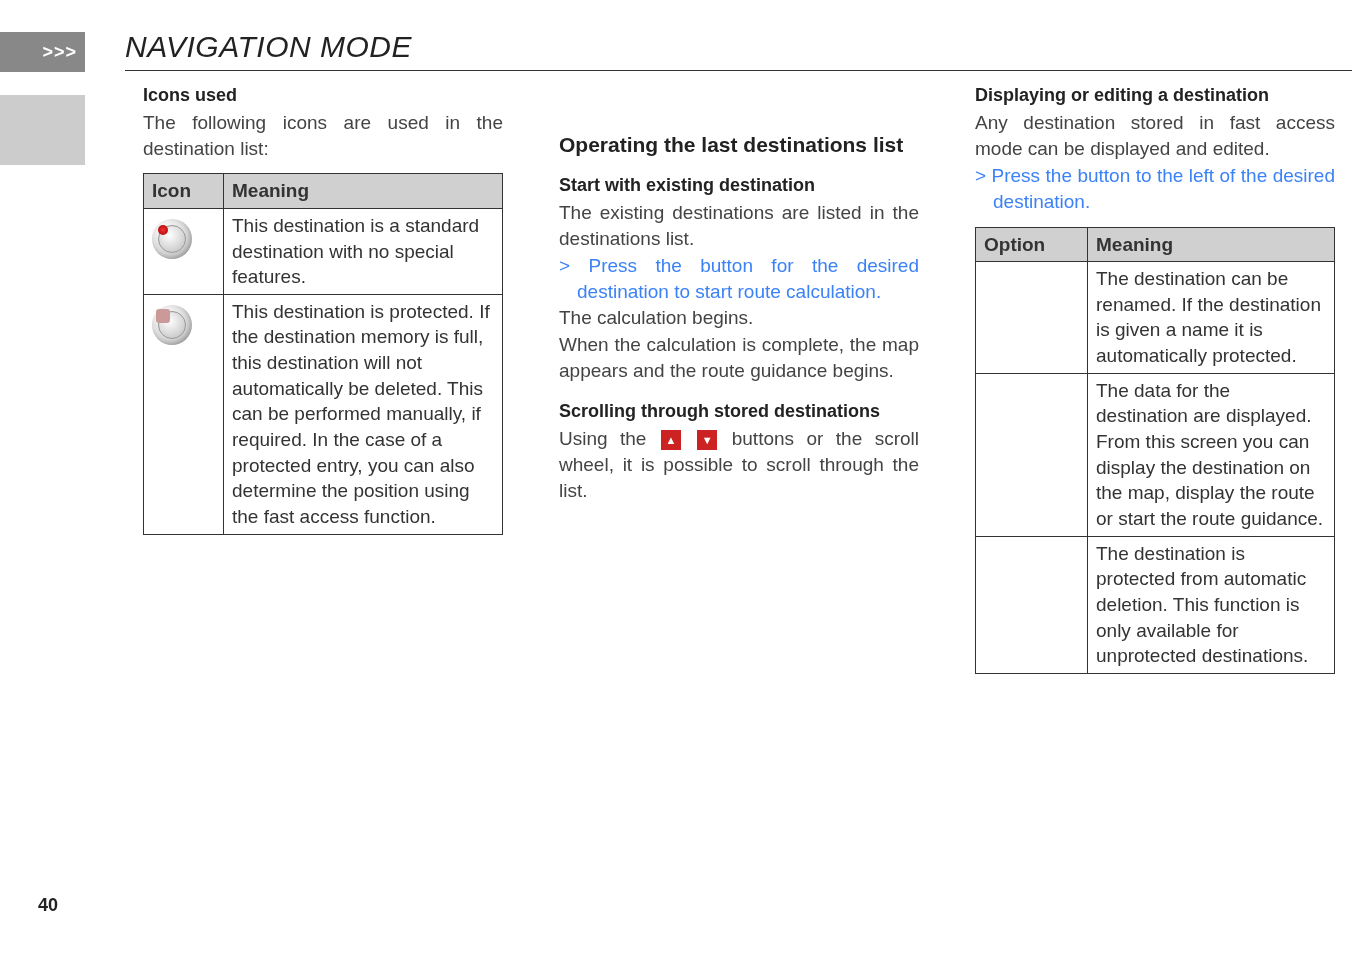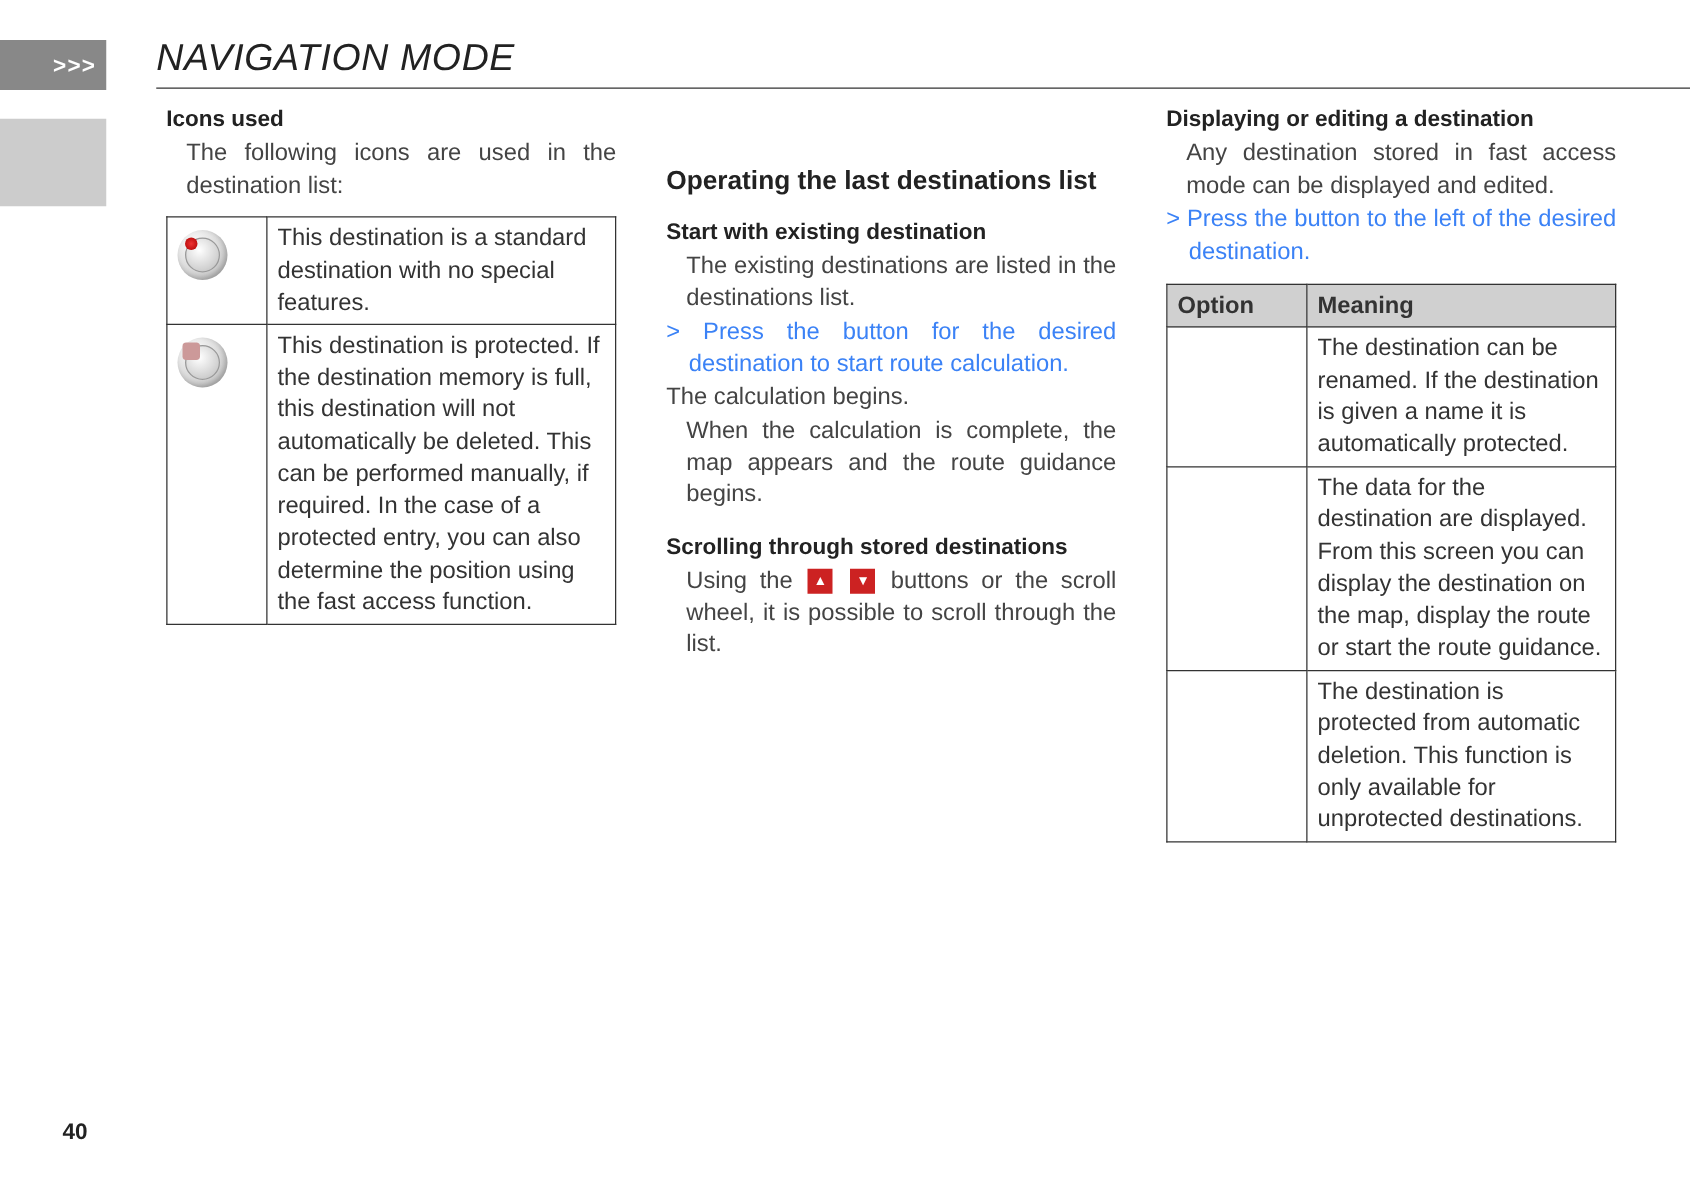--- a/index.html
+++ b/index.html
@@ -48,25 +48,25 @@
     .header-line {
       position: absolute;
       left: 125px;
       right: 0;
       top: 70px;
       height: 1px;
       background: #333;
     }
     .content {
       position: absolute;
-      left: 133px;
+      left: 143px;
       top: 85px;
       right: 0;
       display: flex;
-      gap: 40px;
+      gap: 56px;
     }
     .col {
       width: 360px;
       flex-shrink: 0;
     }
     .sub-bold {
       font-weight: bold;
       font-size: 18px;
       margin-bottom: 4px;
       color: #222;
@@ -79,21 +79,20 @@
       margin-top: 48px;
     }
     .body-text {
       font-size: 19px;
       line-height: 1.35;
       color: #444;
       margin-bottom: 2px;
     }
     .justify {
       text-align: justify;
-      margin-left: 16px;
     }
     .list-item {
       font-size: 19px;
       line-height: 1.35;
       color: #3b82f6;
       padding-left: 18px;
       text-indent: -18px;
       text-align: justify;
     }
     table.manual-table {
@@ -159,21 +158,21 @@
       background: #c22;
       color: #fff;
       font-size: 11px;
       line-height: 20px;
       text-align: center;
       vertical-align: middle;
       margin: 0 2px;
     }
     .page-number {
       position: absolute;
-      left: 50px;
+      left: 38px;
       bottom: 38px;
       font-weight: bold;
       font-size: 18px;
       color: #222;
     }
     .option-cell {
       width: 112px;
     }
     .spacer { height: 16px; }
   </style>
@@ -185,20 +184,24 @@
 <div class="header-title">NAVIGATION MODE</div>
 <div class="header-line"></div>
 
 <div class="content">
 
   <div class="col">
     <div class="sub-bold">Icons used</div>
     <div class="body-text justify">The following icons are used in the destination list:</div>
     <table class="manual-table">
       <tbody>
+          <tr>
+        <th class="icon-cell">Icon</th>
+        <th>Meaning</th>
+      </tr>
       <tr>
         <td class="icon-cell">
           <span class="icon-circle">
             <span class="icon-inner-globe"></span>
             <span class="icon-pin"></span>
           </span>
         </td>
         <td>This destination is a standard destination with no special features.</td>
       </tr>
       <tr>

